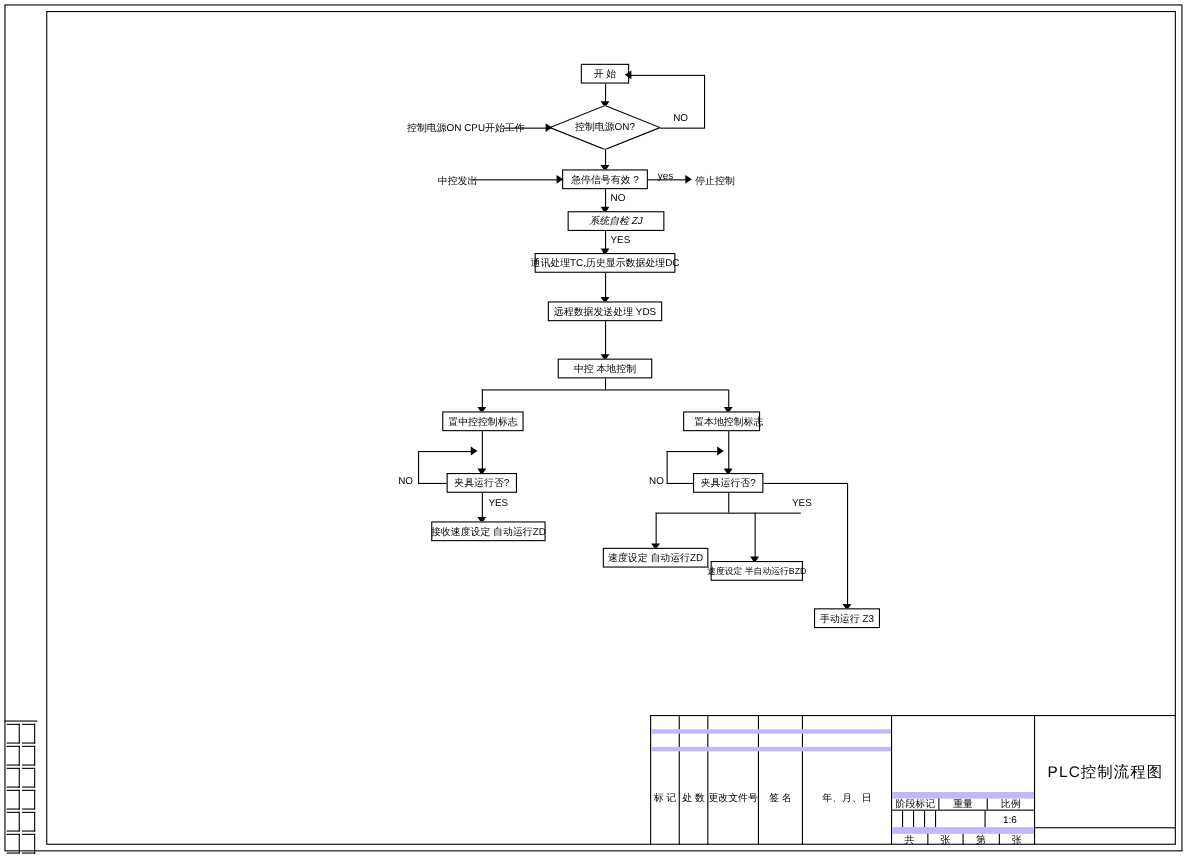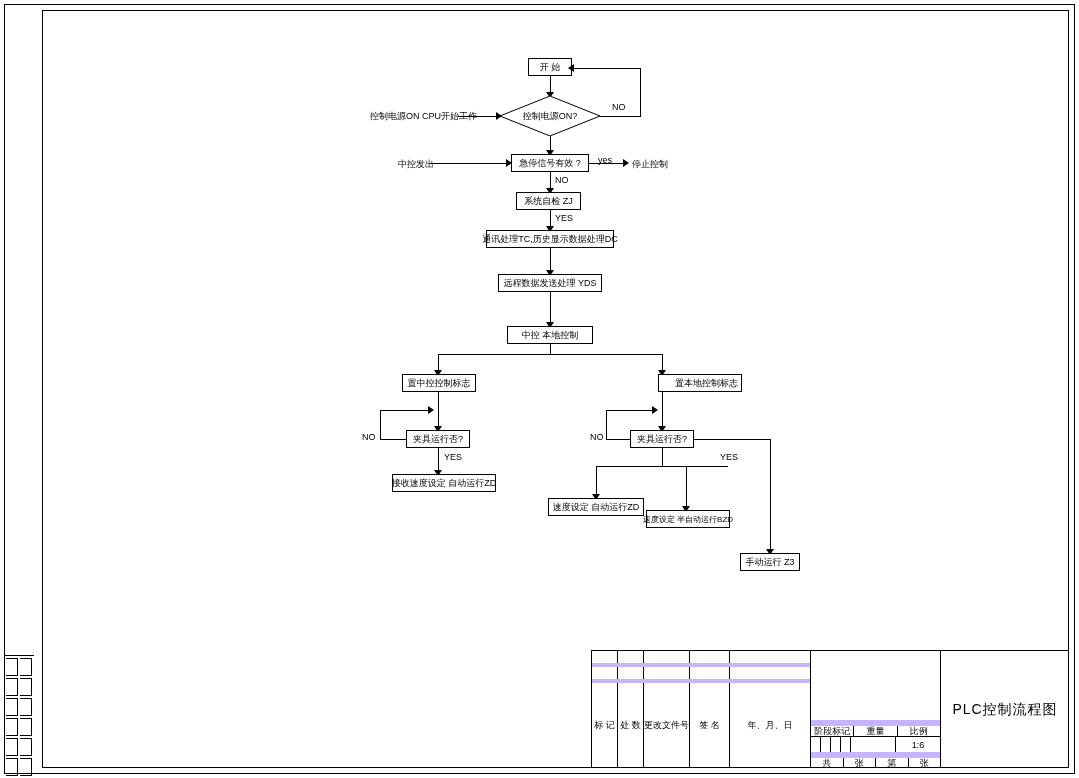--- a/index.html
+++ b/index.html
@@ -79,21 +79,21 @@
   .tb-left .row:last-child { border-bottom:none; flex:1; }
   .tb-left .hrow { height:20px; }
   .tb-left .cell { border-right:1px solid #000; display:flex; align-items:center; justify-content:center; }
   .tb-left .blankrow .cell { height: 100%; }
   .tb-mid { width: 130px; border-left:1px solid #000; display:flex; flex-direction:column; }
   .tb-mid .botrow { height:16px; border-top:6px solid #c4b5fd; display:flex; }
   .tb-mid .botrow .c { flex:1; border-right:1px solid #000; display:flex; align-items:center; justify-content:center;}
   .tb-mid .botrow .c:last-child{border-right:none;}
   .tb-mid .tiny { height:16px; border-top:1px solid #000; display:flex;}
   .tb-mid .tiny .tc{ width:10px; border-right:1px solid #000;}
-  .tb-right { flex:1; border-left:1px solid #000; display:flex; flex-direction:row;}
+  .tb-right { flex:1; border-left:1px solid #000; display:flex; flex-direction:column;}
   .tb-right .title-cell { flex:1; display:flex; align-items:center; justify-content:center; font-size:14px; letter-spacing:1px;}
   .tb-right .botrow { height:16px; border-top:1px solid #000; display:flex;}
   .tb-right .botrow .c { flex:1; border-right:1px solid #000; display:flex; align-items:center; justify-content:center;}
   .tb-right .botrow .c:last-child{border-right:none;}
 </style>
 </head>
 <body>
 
 <div class="outer-frame"></div>
 <div class="inner-frame"></div>
@@ -159,21 +159,21 @@
 
 <span class="txt" style="left:598px; top:155px;">yes</span>
 <div class="arrow-line" style="left:589px; top:163px; width:36px; height:1px;"></div>
 <div class="arrow-head ah-right" style="left:623px; top:159px;"></div>
 <span class="txt" style="left:632px; top:158px;">停止控制</span>
 
 <div class="arrow-line" style="left:550px; top:172px; width:1px; height:18px;"></div>
 <span class="txt" style="left:555px; top:175px;">NO</span>
 <div class="arrow-head ah-down" style="left:546px; top:188px;"></div>
 
-<div class="box" style="left:516px; top:192px; width:65px; height:18px;">系统自检 ZJ</div>
+<div class="box" style="left:516px; top:192px; width:88px; height:18px;font-style:italic;">系统自检 ZJ</div>
 <div class="arrow-line" style="left:550px; top:210px; width:1px; height:18px;"></div>
 <span class="txt" style="left:555px; top:213px;">YES</span>
 <div class="arrow-head ah-down" style="left:546px; top:226px;"></div>
 
 <div class="box" style="left:486px; top:230px; width:128px; height:18px;">通讯处理TC,历史显示数据处理DC</div>
 <div class="arrow-line" style="left:550px; top:248px; width:1px; height:24px;"></div>
 <div class="arrow-head ah-down" style="left:546px; top:270px;"></div>
 
 <div class="box" style="left:498px; top:274px; width:104px; height:18px;">远程数据发送处理 YDS</div>
 <div class="arrow-line" style="left:550px; top:292px; width:1px; height:32px;"></div>
@@ -183,21 +183,21 @@
 
 <div class="arrow-line" style="left:550px; top:344px; width:1px; height:10px;"></div>
 <div class="arrow-line" style="left:438px; top:354px; width:224px; height:1px;"></div>
 <div class="arrow-line" style="left:438px; top:354px; width:1px; height:18px;"></div>
 <div class="arrow-line" style="left:662px; top:354px; width:1px; height:18px;"></div>
 <div class="arrow-head ah-down" style="left:434px; top:370px;"></div>
 <div class="arrow-head ah-down" style="left:658px; top:370px;"></div>
 
 <div class="box" style="left:402px; top:374px; width:74px; height:18px;">置中控控制标志</div>
 
-<div class="box" style="left:658px; top:374px; width:84px; height:18px;padding-left:19px;">置本地控制标志</div>
+<div class="box" style="left:621px; top:374px; width:70px; height:18px;padding-left:19px;">置本地控制标志</div>
 
 <div class="arrow-line" style="left:438px; top:392px; width:1px; height:36px;"></div>
 <div class="arrow-head ah-down" style="left:434px; top:426px;"></div>
 
 <div class="arrow-line" style="left:662px; top:392px; width:1px; height:36px;"></div>
 <div class="arrow-head ah-down" style="left:658px; top:426px;"></div>
 
 <div class="box" style="left:406px; top:430px; width:64px; height:18px;">夹具运行否?</div>
 
 <span class="txt" style="left:362px; top:432px;">NO</span>

